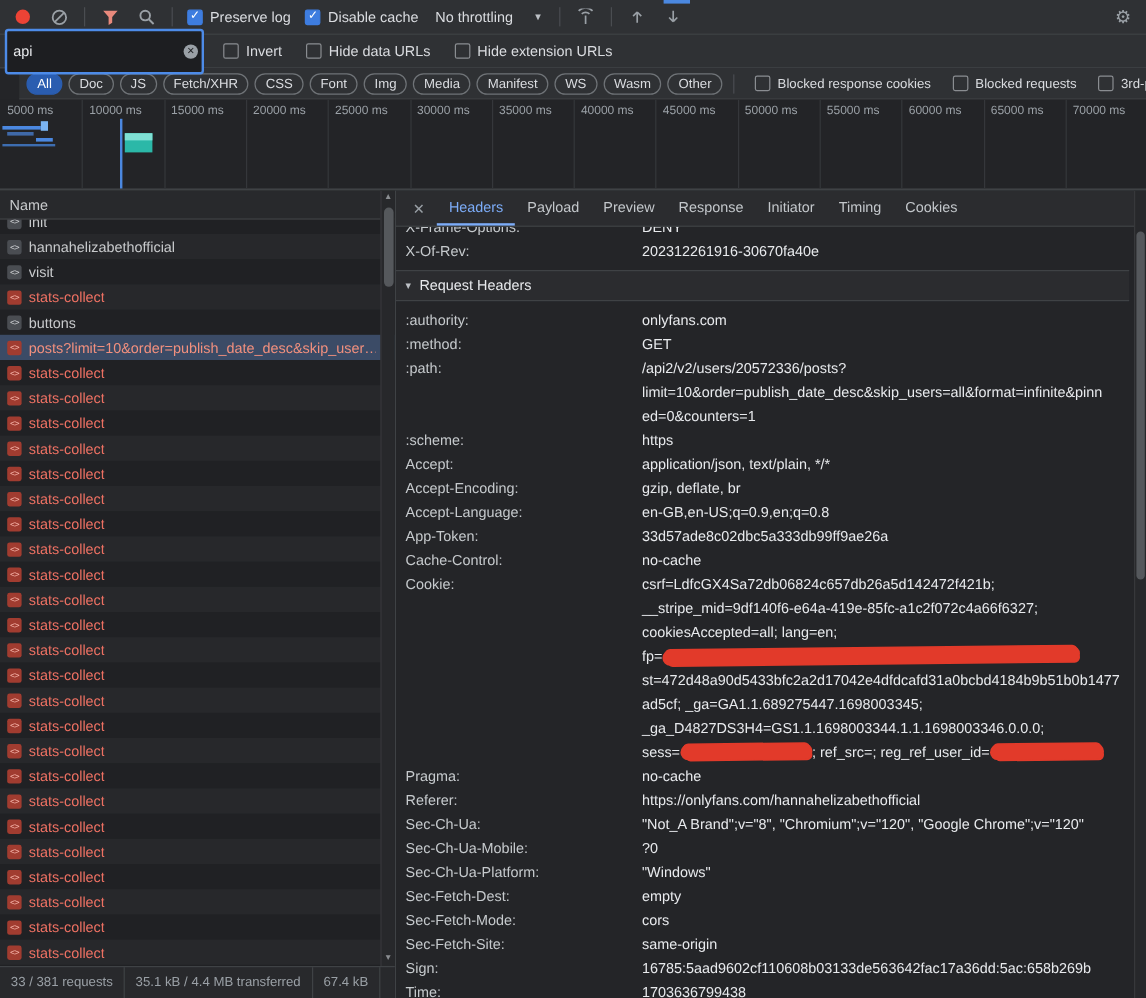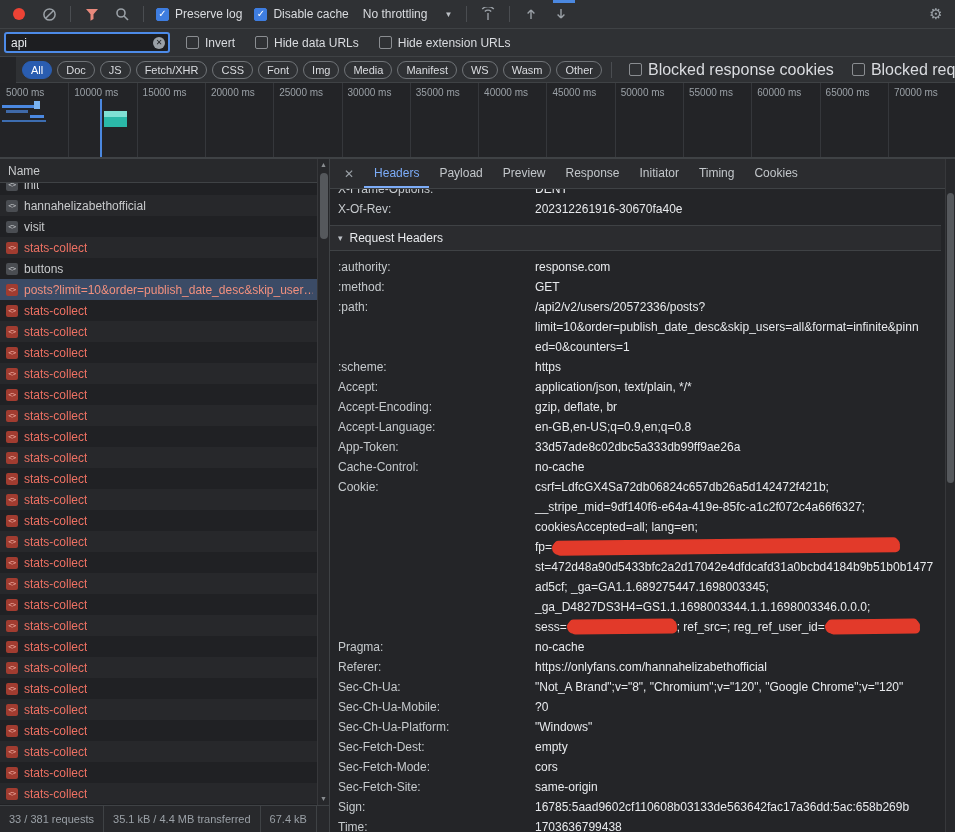--- a/index.html
+++ b/index.html
@@ -21,35 +21,35 @@
         align-items:center; justify-content:center; font-size:10px; line-height:1; color:#fff; flex:0 0 13px; }
   .cb.on { background:#3e7de0; border-color:#3e7de0; }
   .throttle { display:inline-flex; align-items:center; gap:17px; color:#dadce0; padding:0 6px; white-space:nowrap; }
   .dd-arrow { font-size:8px; color:#bdc1c6; }
   .gear { margin-left:auto; font-size:15px; color:#9aa0a6; }
   .top-strip { position:absolute; left:553px; top:0; width:22px; height:3px; background:#4b88e0; }
 
   
   .filterbar { height:28px; flex:0 0 28px; background:#2f3134; border-bottom:1px solid #3f4245;
                display:flex; align-items:center; padding:0 4px; gap:12px; }
-  .filter-input-wrap { position:relative; width:166px; height:21px; border:2px solid #4d8be8; border-radius:3px;
+  .filter-input-wrap { position:relative; width:166px; height:38px; border:2px solid #4d8be8; border-radius:3px;
                        background:#1d1e21; display:flex; align-items:center; padding:0 18px 0 5px; flex:0 0 166px; }
   .filter-input { background:transparent; border:none; outline:none; color:#e8eaed; width:100%;
                   font-family:inherit; font-size:12px; }
   .clear-x { position:absolute; right:3px; top:50%; transform:translateY(-50%); width:12px; height:12px;
              border-radius:50%; background:#9aa0a6; color:#1d1e21; font-size:8px; line-height:12px; text-align:center; }
 
   
   .typebar { height:26px; flex:0 0 26px; background:#2f3134; border-bottom:1px solid #3f4245;
              display:flex; align-items:center; padding:0 6px; gap:5px;margin-left:16px; }
   .chip { height:18px; padding:0 8px; border:1px solid #6f7377; border-radius:9px; color:#dadce0;
           font-size:11px; display:inline-flex; align-items:center; white-space:nowrap; }
   .chip.active { background:#2a5db0; border-color:#2a5db0; color:#fff; }
   .extra-cbs { display:flex; align-items:center; gap:10px; margin-left:4px; }
-  .extra-cbs .cbrow { font-size:16px; }
+  .extra-cbs .cbrow { font-size:11px; }
 
   
   .overview { position:relative; height:76px; flex:0 0 76px; background:#232427; border-bottom:2px solid #3f4245; overflow:hidden; }
   .tick-label { position:absolute; top:4px; font-size:10px; color:#9aa0a6; white-space:nowrap; }
   .gridline { position:absolute; top:0; bottom:0; width:1px; background:#35373b; }
   .ov-bar { position:absolute; }
 
   
   .main { flex:1; display:flex; min-height:0; }
 
@@ -439,21 +439,21 @@
         </div>
         <div class="spacer6"></div>
         <div class="section-row">
           <span class="tri">▾</span>
           <span>Request Headers</span>
         </div>
         <div class="hlist">
             <div class="hrow">
               <div class="hname">:authority:</div>
               <div class="hval">
-                <div class="hline">response.com</div>
+                <div class="hline">onlyfans.com</div>
               </div>
             </div>
             <div class="hrow">
               <div class="hname">:method:</div>
               <div class="hval">
                 <div class="hline">GET</div>
               </div>
             </div>
             <div class="hrow">
               <div class="hname">:path:</div>

